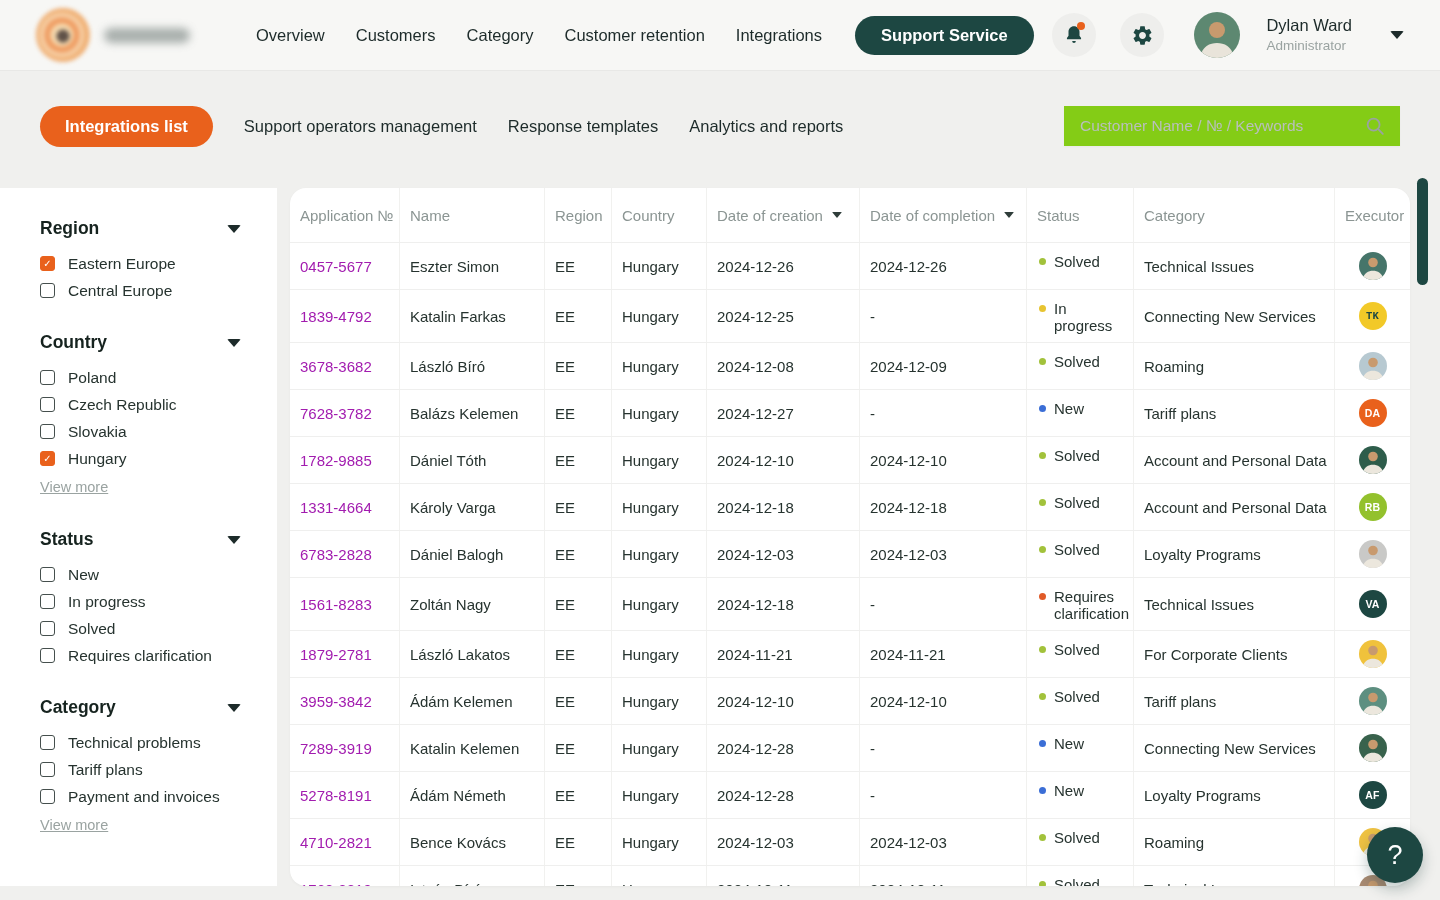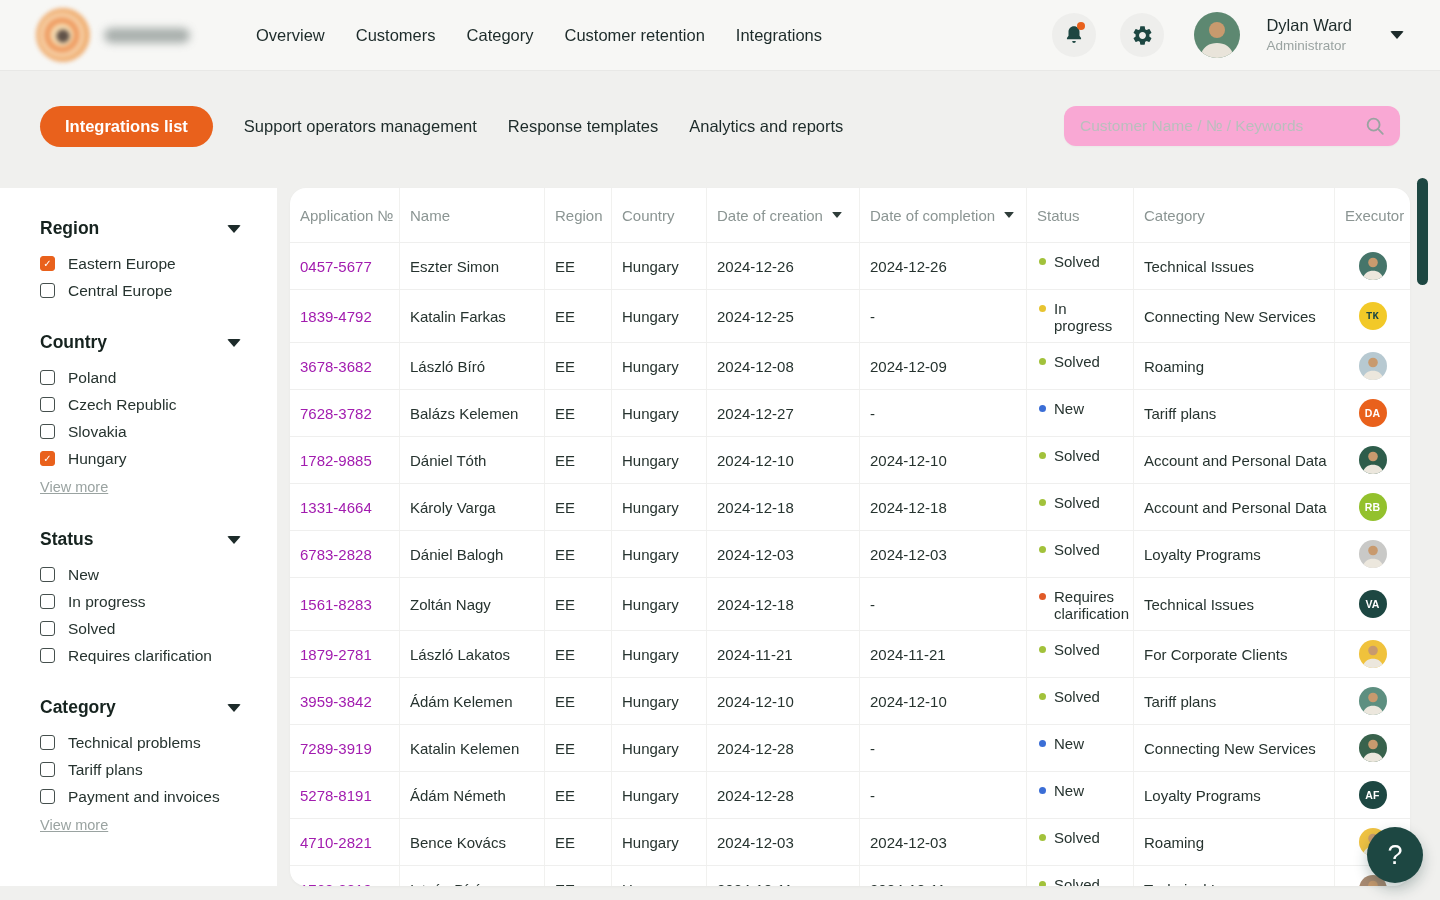--- a/index.html
+++ b/index.html
@@ -56,21 +56,21 @@
 
   
   .toolbar { height:110px; display:flex; align-items:center; padding:0 40px; }
   .tab-pill {
     background:#e9611c; color:#fff; font-weight:bold; font-size:16.5px;
     padding:11px 25px; border-radius:22px; border:none; cursor:pointer; font-family:inherit; white-space:nowrap;
   }
   .tab-plain { font-size:16.5px; color:#1d2b2a; cursor:pointer; margin-left:31px; white-space:nowrap; }
 
   .search-box {
-    margin-left:auto; width:336px; height:40px; background:#f9a8d4; border-radius:12px;
+    margin-left:auto; width:336px; height:40px; background:#84cc16; border-radius:0;
     display:flex; align-items:center; padding:0 14px 0 16px; box-shadow:0 1px 2px rgba(0,0,0,.03);
   }
   .search-box input {
     flex:1; border:none; outline:none; font-size:15.5px; color:#26332f; background:transparent; font-family:inherit;
   }
   .search-box input::placeholder { color:#b9bfbd; }
 
   
   .content { position:absolute; left:0; top:188px; width:1440px; height:698px; }
 
@@ -149,20 +149,21 @@
   </div>
 
   <nav class="main-nav">
       <span class="nav-link">Overview</span>
       <span class="nav-link">Customers</span>
       <span class="nav-link">Category</span>
       <span class="nav-link">Customer retention</span>
       <span class="nav-link">Integrations</span>
     </nav>
 
+  <button class="support-pill">Support Service</button>
 
   <div class="top-right">
     <div class="icon-btn">
       <svg width="22" height="22" viewBox="0 0 24 24">
         <path fill="#1d4742" d="M12 2.5c-3.6 0-6 2.7-6 6.3v3.9l-1.7 2.6v1.2h15.4v-1.2L18 12.7V8.8c0-3.6-2.4-6.3-6-6.3zM10 18.6a2 2 0 0 0 4 0h-4z"></path>
       </svg>
       <span class="notif-dot" style="background:#e9611c"></span>
     </div>
     <div class="icon-btn">
       <svg width="23" height="23" viewBox="0 0 24 24">

